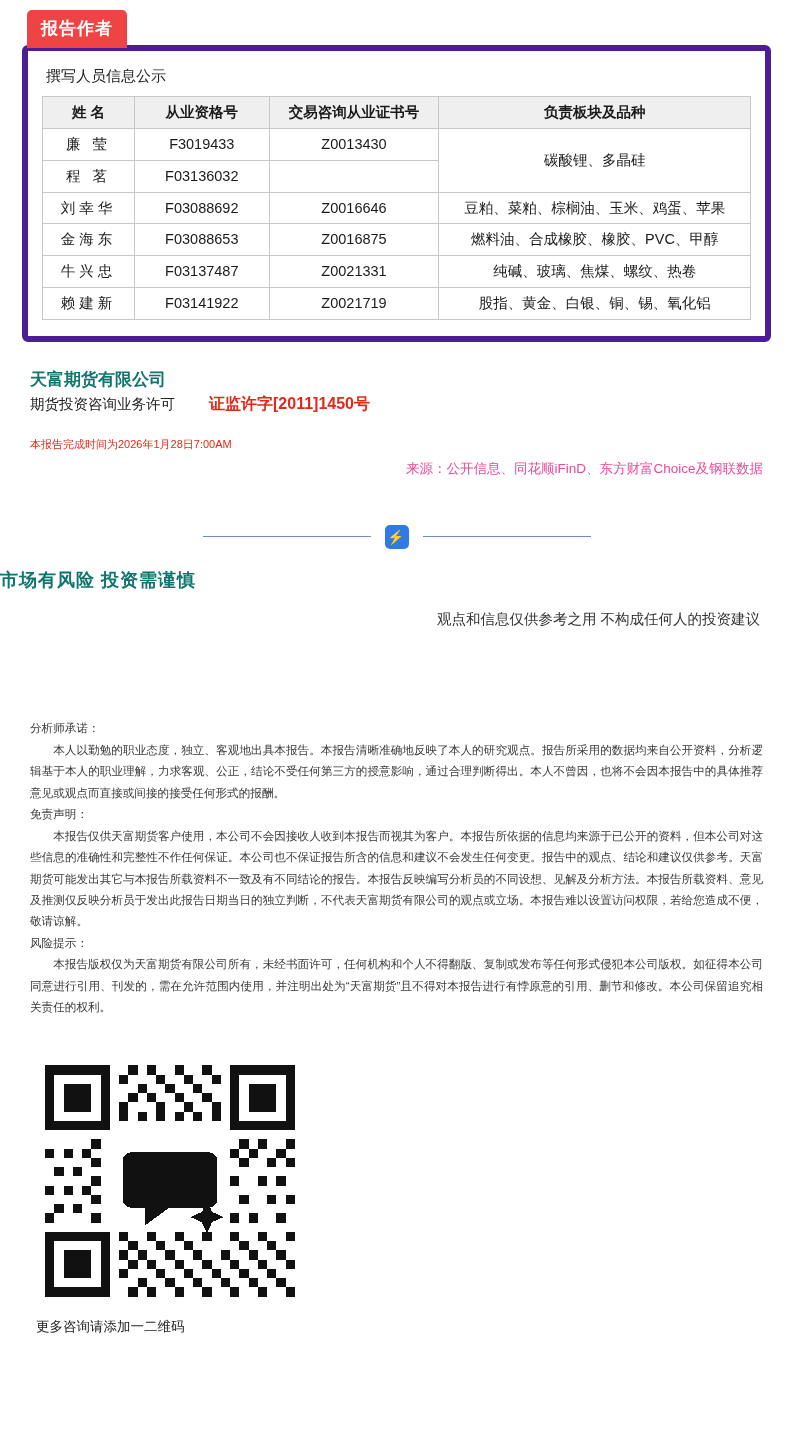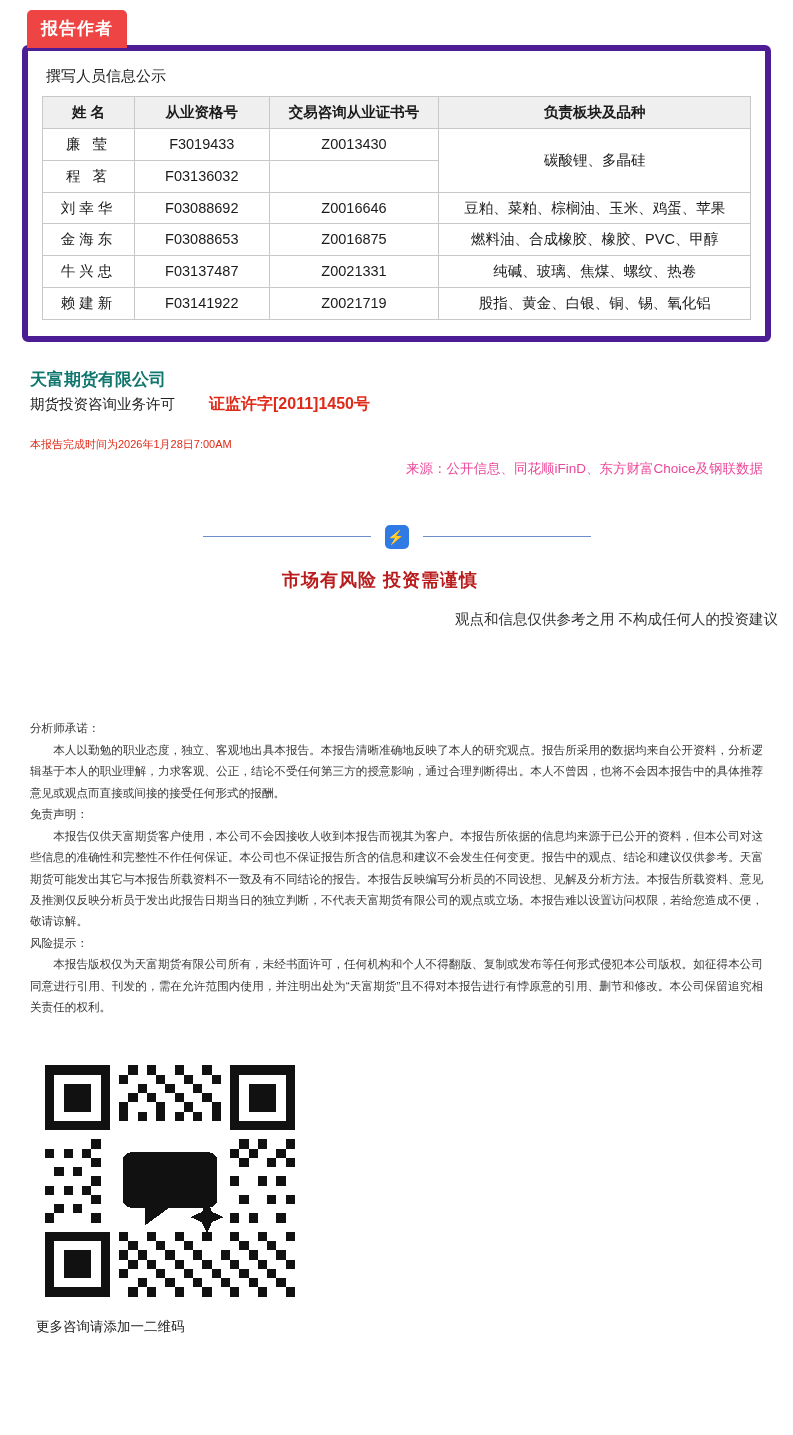--- a/index.html
+++ b/index.html
@@ -119,30 +119,30 @@
     color: #fff;
     font-size: 14px;
     line-height: 24px;
     text-align: center;
     margin: 0 14px;
     flex: none;
   }
 
   
   .slogan {
-    text-align: center;
+    text-align: left;
     margin: 16px 33px 0 0;
-    color: #b91c1c;
+    color: #0f766e;
     font-size: 18px;
     font-weight: bold;
     letter-spacing: 1px;
   }
   .slogan-sub {
     text-align: right;
-    margin: 14px 15px 0 0;
+    margin: 14px 33px 0 0;
     color: #333;
     font-size: 14.5px;
     line-height: 1.9;
   }
 
   
   .disclaimer {
     margin: 84px 30px 0 30px;
     font-size: 11.6px;
     color: #3a3a3a;

